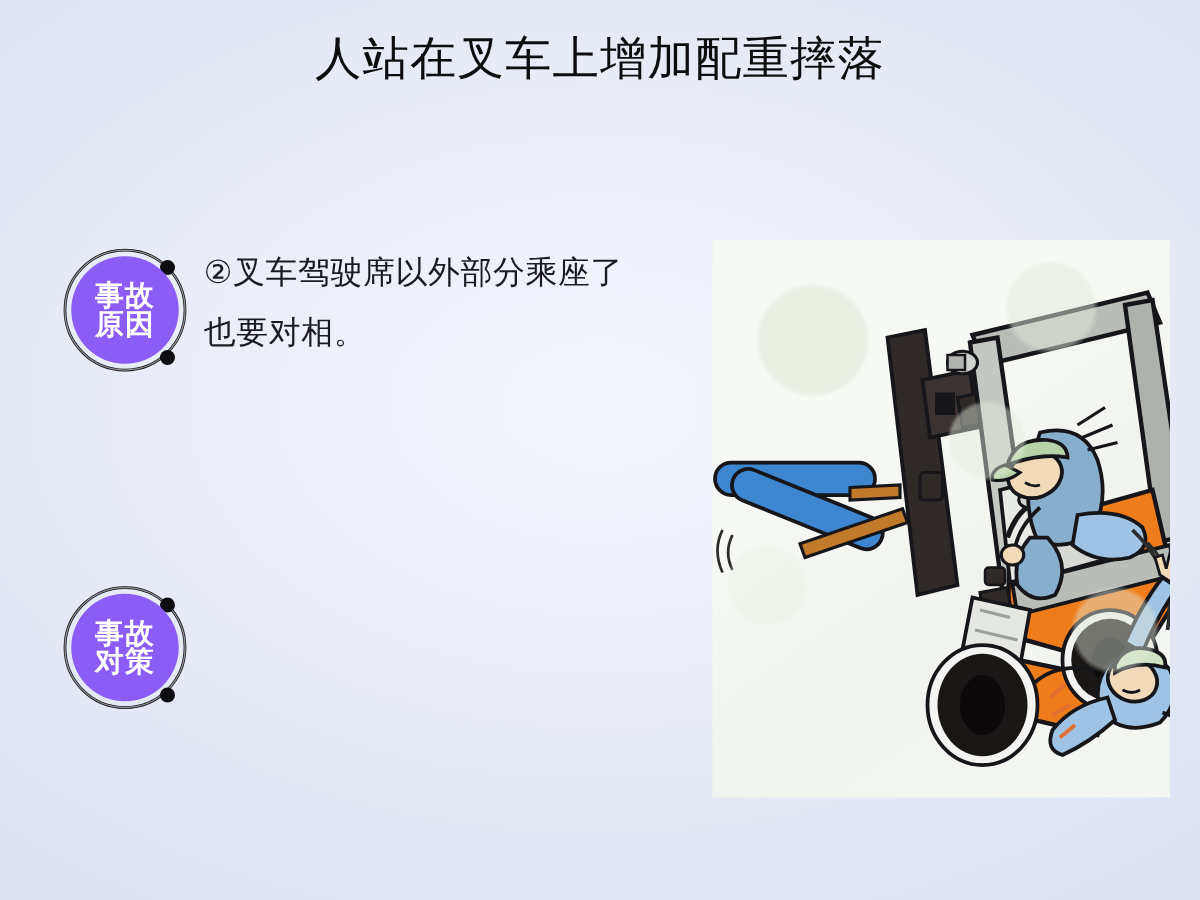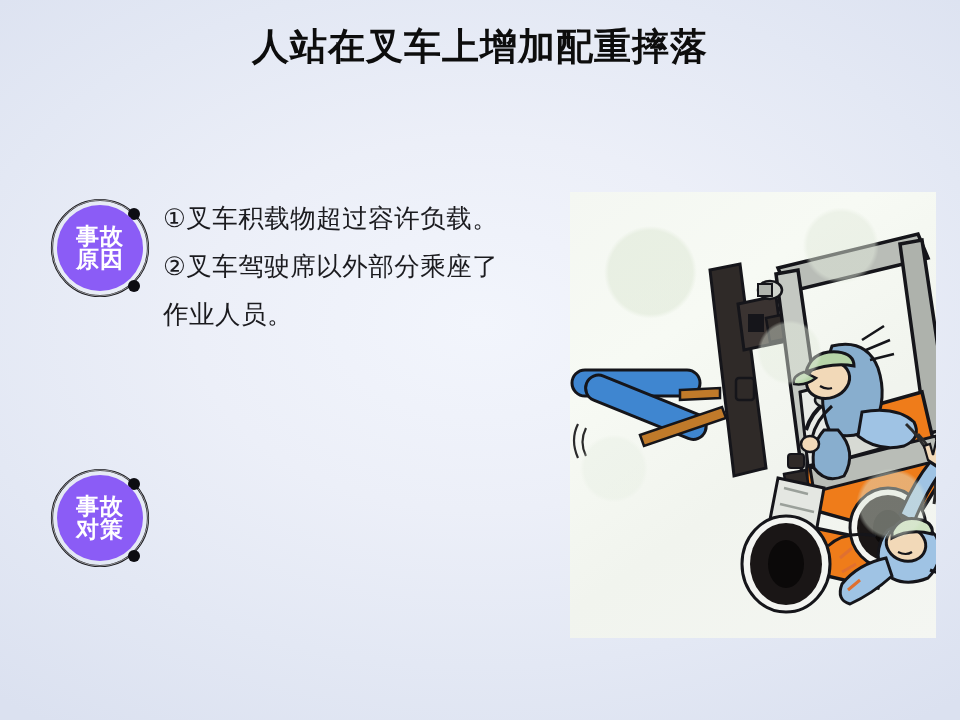--- a/index.html
+++ b/index.html
@@ -26,21 +26,21 @@
   }
 
   
   .title {
     position: absolute;
     top: 22px;
     left: 0;
     width: 960px;
     text-align: center;
     font-size: 37px;
-    font-weight: bold;
+    font-weight: normal;
     letter-spacing: 1px;
     color: #0d0d0d;
     white-space: nowrap;
   }
 
   
   .badge {
     position: absolute;
     width: 104px;
     height: 104px;
@@ -147,23 +147,22 @@
       <circle cx="86" cy="18" r="6" fill="#0d0d12"></circle>
       <circle cx="86" cy="90" r="6" fill="#0d0d12"></circle>
     </svg>
     <div class="badge-disc">
       <span class="badge-line">事故</span>
       <span class="badge-line">对策</span>
     </div>
   </div>
 
   <div class="text-block cause-text">
-    <span class="text-line">①叉车积载物超过容许负载。</span>
     <span class="text-line">②叉车驾驶席以外部分乘座了</span>
-    <span class="text-line">作业人员。</span>
+    <span class="text-line">也要对相。</span>
   </div>
 
 
   <div class="illo-frame">
     <div class="illo-tex"></div>
     <svg width="366" height="446" viewBox="0 0 366 446">
 
       <g>
         <rect x="2" y="178" width="128" height="26" rx="13" fill="#3f86d0" stroke="#15151a" stroke-width="3"></rect>
         <g transform="rotate(22 100 225)">

